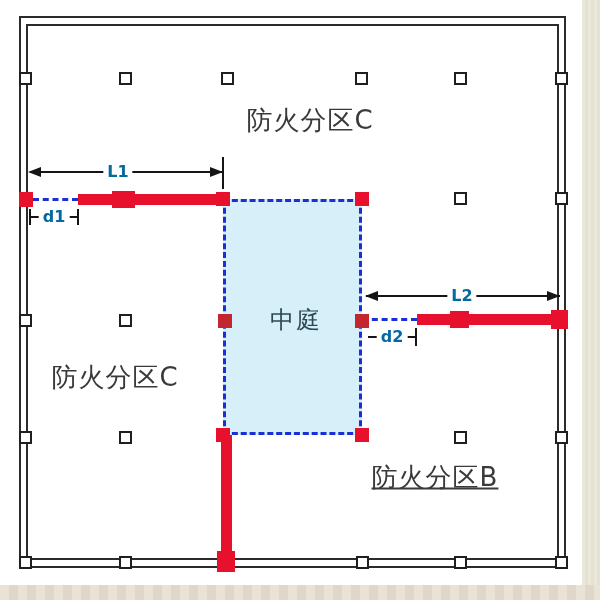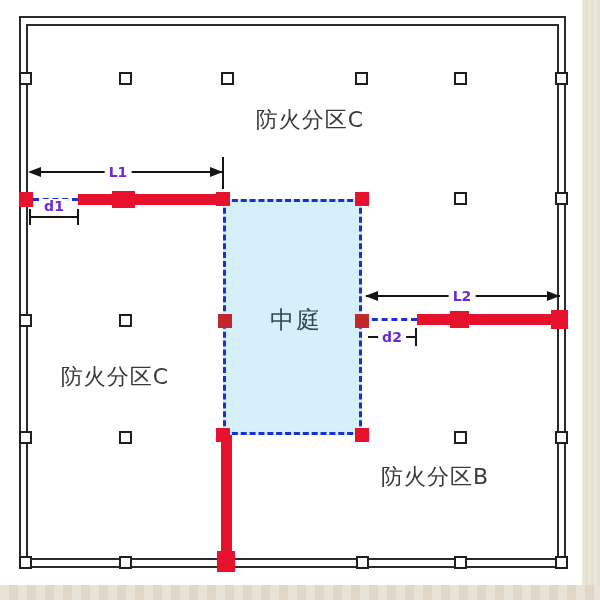--- a/index.html
+++ b/index.html
@@ -33,25 +33,25 @@
   
   .red{background:#e8112d;}
   .red-dark{background:#c1272d;}
 
   
   .dim-line{height:2px;background:#151515;}
   .dim-tick{width:2px;background:#151515;}
   .ah{width:0;height:0;border-top:5px solid transparent;border-bottom:5px solid transparent;}
   .ah-left{border-right:13px solid #151515;}
   .ah-right{border-left:13px solid #151515;}
-  .dim-label{background:#ffffff;color:#6d28d9;font-size:14px;font-weight:600;
+  .dim-label{background:#ffffff;color:#0369a1;font-size:16px;font-weight:600;
     padding:0 4px;transform:translate(-50%,-50%);white-space:nowrap;line-height:1;}
 
   
-  .zone-label{color:#3a3a3a;font-size:22px;font-weight:500;white-space:nowrap;
+  .zone-label{color:#3a3a3a;font-size:26px;font-weight:500;white-space:nowrap;
     transform:translate(-50%,-50%);letter-spacing:1px;}
 </style>
 </head>
 <body>
 
 <div class="abs paper-right"></div>
 <div class="abs paper-bottom"></div>
 
 <div class="abs wall wall-outer"></div>
 <div class="abs wall wall-inner"></div>
@@ -102,26 +102,26 @@
 
 <div class="abs dim-line" style="left:30px;top:171px;width:193px;"></div>
 <div class="abs ah ah-left" style="left:28px;top:167px;"></div>
 <div class="abs ah ah-right" style="left:210px;top:167px;"></div>
 <div class="abs dim-tick" style="left:222px;top:157px;height:32px;"></div>
 <div class="abs dim-label" style="left:118px;top:172px;">L1</div>
 
 <div class="abs dim-line" style="left:30px;top:216px;width:48px;"></div>
 <div class="abs dim-tick" style="left:29px;top:209px;height:16px;"></div>
 <div class="abs dim-tick" style="left:77px;top:209px;height:16px;"></div>
-<div class="abs dim-label" style="left:54px;top:206px;">d1</div>
+<div class="abs dim-label" style="left:54px;top:217px;">d1</div>
 
 <div class="abs dim-line" style="left:366px;top:295px;width:194px;"></div>
 <div class="abs ah ah-left" style="left:365px;top:291px;"></div>
 <div class="abs ah ah-right" style="left:547px;top:291px;"></div>
 <div class="abs dim-label" style="left:462px;top:296px;">L2</div>
 
 <div class="abs dim-line" style="left:368px;top:336px;width:49px;"></div>
 <div class="abs dim-tick" style="left:415px;top:328px;height:18px;"></div>
 <div class="abs dim-label" style="left:392px;top:337px;">d2</div>
 
 <div class="abs zone-label" style="left:310px;top:120px;">防火分区C</div>
 <div class="abs zone-label" style="left:115px;top:377px;">防火分区C</div>
-<div class="abs zone-label" style="left:435px;top:477px;">防火分区B</div>
+<div class="abs zone-label" style="left:435px;top:477px;text-decoration:underline;">防火分区B</div>
 
 </body></html>

